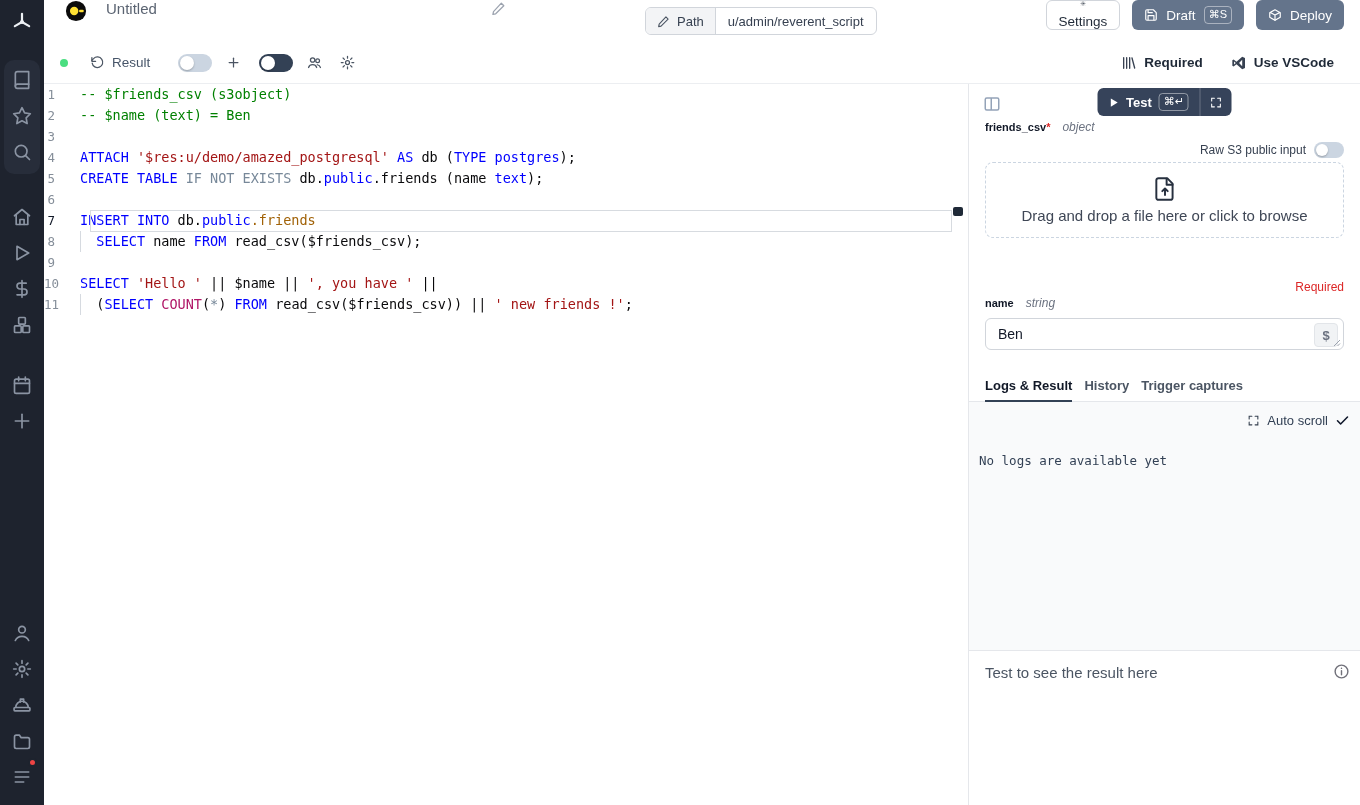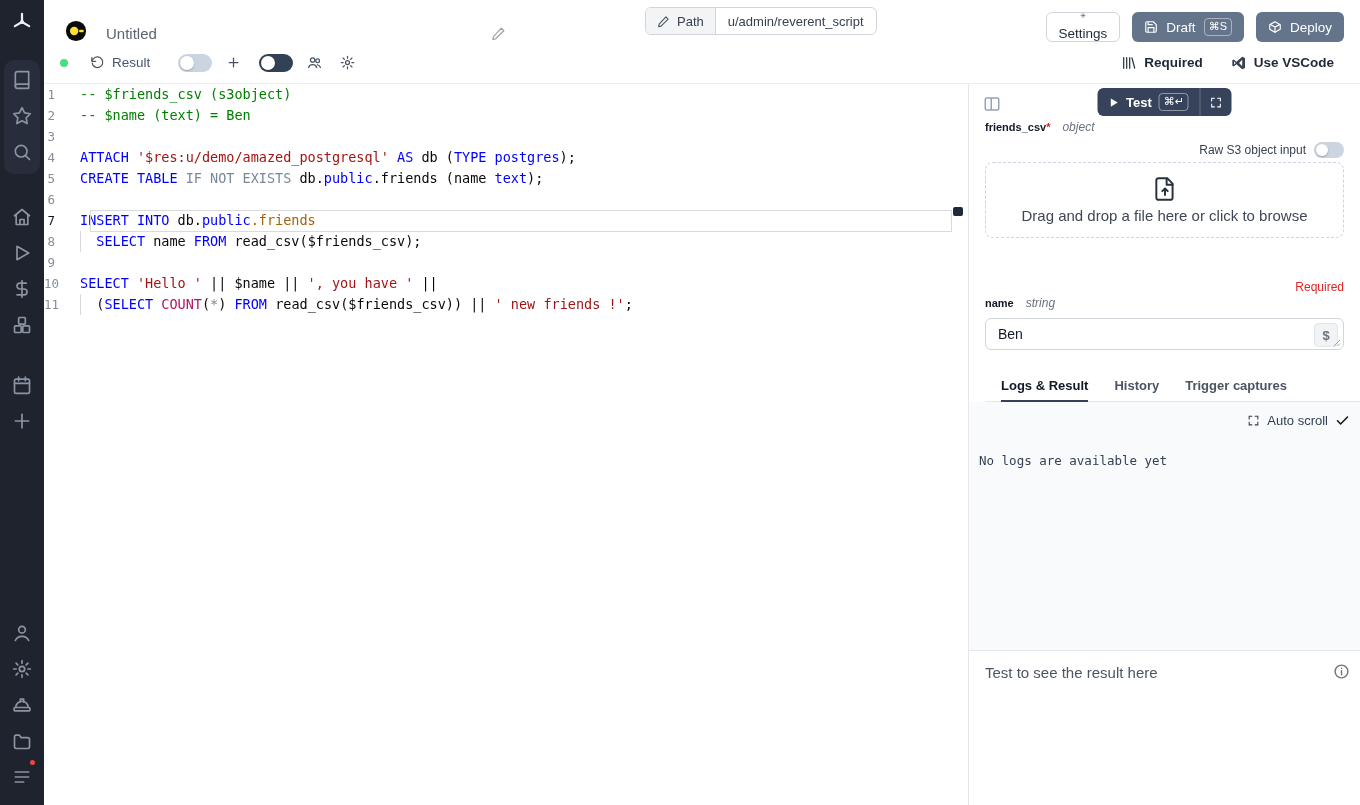--- a/index.html
+++ b/index.html
@@ -9,21 +9,21 @@
 
   
   .sidebar { position:absolute; left:0; top:0; width:44px; height:805px; background:#1e232e; z-index:5; }
   .sb-group { position:absolute; left:4px; top:60px; width:36px; height:114px; background:#272d3a; border-radius:10px; }
   .sb-icon { position:absolute; left:12px; width:20px; height:20px; color:#8b94a3; cursor:pointer; }
   .sb-icon svg { width:100%; height:100%; }
   .sb-logo { position:absolute; left:11px; top:11px; width:22px; height:22px; color:#eef1f5; }
   .sb-dot { position:absolute; left:28px; top:758px; width:9px; height:9px; border-radius:50%; background:#ef4444; border:2px solid #1e232e; }
 
   
-  .topbar { position:absolute; left:44px; top:0; right:0; height:42px; display:flex; align-items:flex-end; background:#fff; }
+  .topbar { position:absolute; left:44px; top:0; right:0; height:42px; display:flex; align-items:flex-start; background:#fff; }
   .lang-icon { margin-left:21px; width:22px; height:22px; flex:none; }
   .title-wrap { display:flex; align-items:center; justify-content:space-between; width:400px; margin-left:19px; }
   .script-title { font-size:15px; color:#5b6472; }
   .icon-pencil { width:15px; height:15px; color:#9ca3af; }
   .path-group { position:absolute; left:601px; top:7px; height:28px; display:flex; align-items:stretch; border:1px solid #d1d5db; border-radius:6px; overflow:hidden; cursor:pointer; background:#fff; }
   .path-left { display:flex; align-items:center; gap:7px; padding:0 11px; background:#f3f4f6; border-right:1px solid #d1d5db; font-size:13px; color:#374151; }
   .path-left svg { width:13px; height:13px; color:#4b5563; }
   .path-value { display:flex; align-items:center; padding:0 12px; font-size:13px; color:#374151; }
   .topbar-right { margin-left:auto; display:flex; align-items:center; gap:12px; padding-right:16px; }
   .btn { display:flex; align-items:center; gap:8px; height:30px; padding:0 12px; border-radius:6px; font-size:13.5px; cursor:pointer; white-space:nowrap; }
@@ -79,21 +79,21 @@
   .dropzone-text { font-size:15px; color:#3f4756; }
   .catalog-btn { position:absolute; left:16px; right:16px; top:164px; height:29px; border:1px solid #d1d5db; border-radius:6px; display:flex; align-items:center; justify-content:center; gap:8px; font-size:13.5px; color:#111827; cursor:pointer; background:#fff; }
   .catalog-btn svg { width:14px; height:14px; color:#1f2937; }
   .required-note { position:absolute; right:16px; top:196px; font-size:12px; color:#dc2626; }
   .name-row { top:212px; }
   .text-input { position:absolute; left:16px; right:16px; top:234px; height:32px; border:1px solid #d1d5db; border-radius:6px; background:#fff; display:flex; align-items:center; }
   .text-input input { border:none; outline:none; background:transparent; flex:1; padding:0 12px; font-size:14px; color:#111827; font-family:"Liberation Sans",sans-serif; }
   .var-chip { position:absolute; right:5px; top:4px; width:24px; height:24px; background:#f1f3f5; border:1px solid #e2e5e9; border-radius:4px; display:flex; align-items:center; justify-content:center; font-size:13px; font-weight:700; color:#6b7280; cursor:pointer; }
   .grip { position:absolute; right:2px; bottom:2px; width:8px; height:8px; }
 
-  .tabs { position:absolute; left:16px; right:0; top:294px; height:24px; display:flex; gap:26px; padding-left:16px; border-bottom:1px solid #e5e7eb; }
+  .tabs { position:absolute; left:0; right:0; top:294px; height:24px; display:flex; gap:12px; padding-left:16px; border-bottom:1px solid #e5e7eb; }
   .tab { font-size:13px; color:#4b5563; cursor:pointer; padding-bottom:6px;font-weight:bold; }
   .tab.active { color:#111827; font-weight:600; border-bottom:2px solid #334155; margin-bottom:-1px; }
 
   .logs-area { position:absolute; left:0; right:0; top:318px; height:248px; background:#f9fafb; }
   .autoscroll { position:absolute; right:10px; top:11px; display:flex; align-items:center; gap:7px; cursor:pointer; }
   .autoscroll svg { width:13px; height:13px; color:#374151; }
   .autoscroll-label { font-size:13px; color:#334155; }
   .check-icon { color:#0f172a !important; width:15px !important; height:15px !important; }
   .logs-empty { position:absolute; left:10px; top:51px; font-family:"DejaVu Sans Mono", monospace; font-size:12.5px; color:#334155; }
 
@@ -387,21 +387,21 @@
             <path d="M4 9V4h5M15 4h5v5M20 15v5h-5M9 20H4v-5"></path>
           </svg>
       </span>
     </div>
 
     <div class="arg-row" style="top:36px">
       <span class="arg-name"><span>friends_csv</span><span class="arg-req">*</span></span>
       <span class="arg-type">object</span>
     </div>
     <div class="raw-s3-row">
-      <span class="raw-s3-label">Raw S3 object input</span>
+      <span class="raw-s3-label">Raw S3 public input</span>
       <span class="toggle" style="width:30px;height:16px">
           <span class="knob" style="width:12px;height:12px"></span>
         </span>
     </div>
     <div class="dropzone">
       <svg viewBox="0 0 24 24" fill="none" stroke="currentColor" stroke-width="1.8" stroke-linecap="round" stroke-linejoin="round">
           <path d="M6 2h8l5 5v13a2 2 0 0 1-2 2H6a2 2 0 0 1-2-2V4a2 2 0 0 1 2-2z"></path>
           <path d="M13.5 2.5V8H19"></path>
           <path d="M12 17.5v-6M9.5 14l2.5-2.5L14.5 14"></path>
         </svg>

